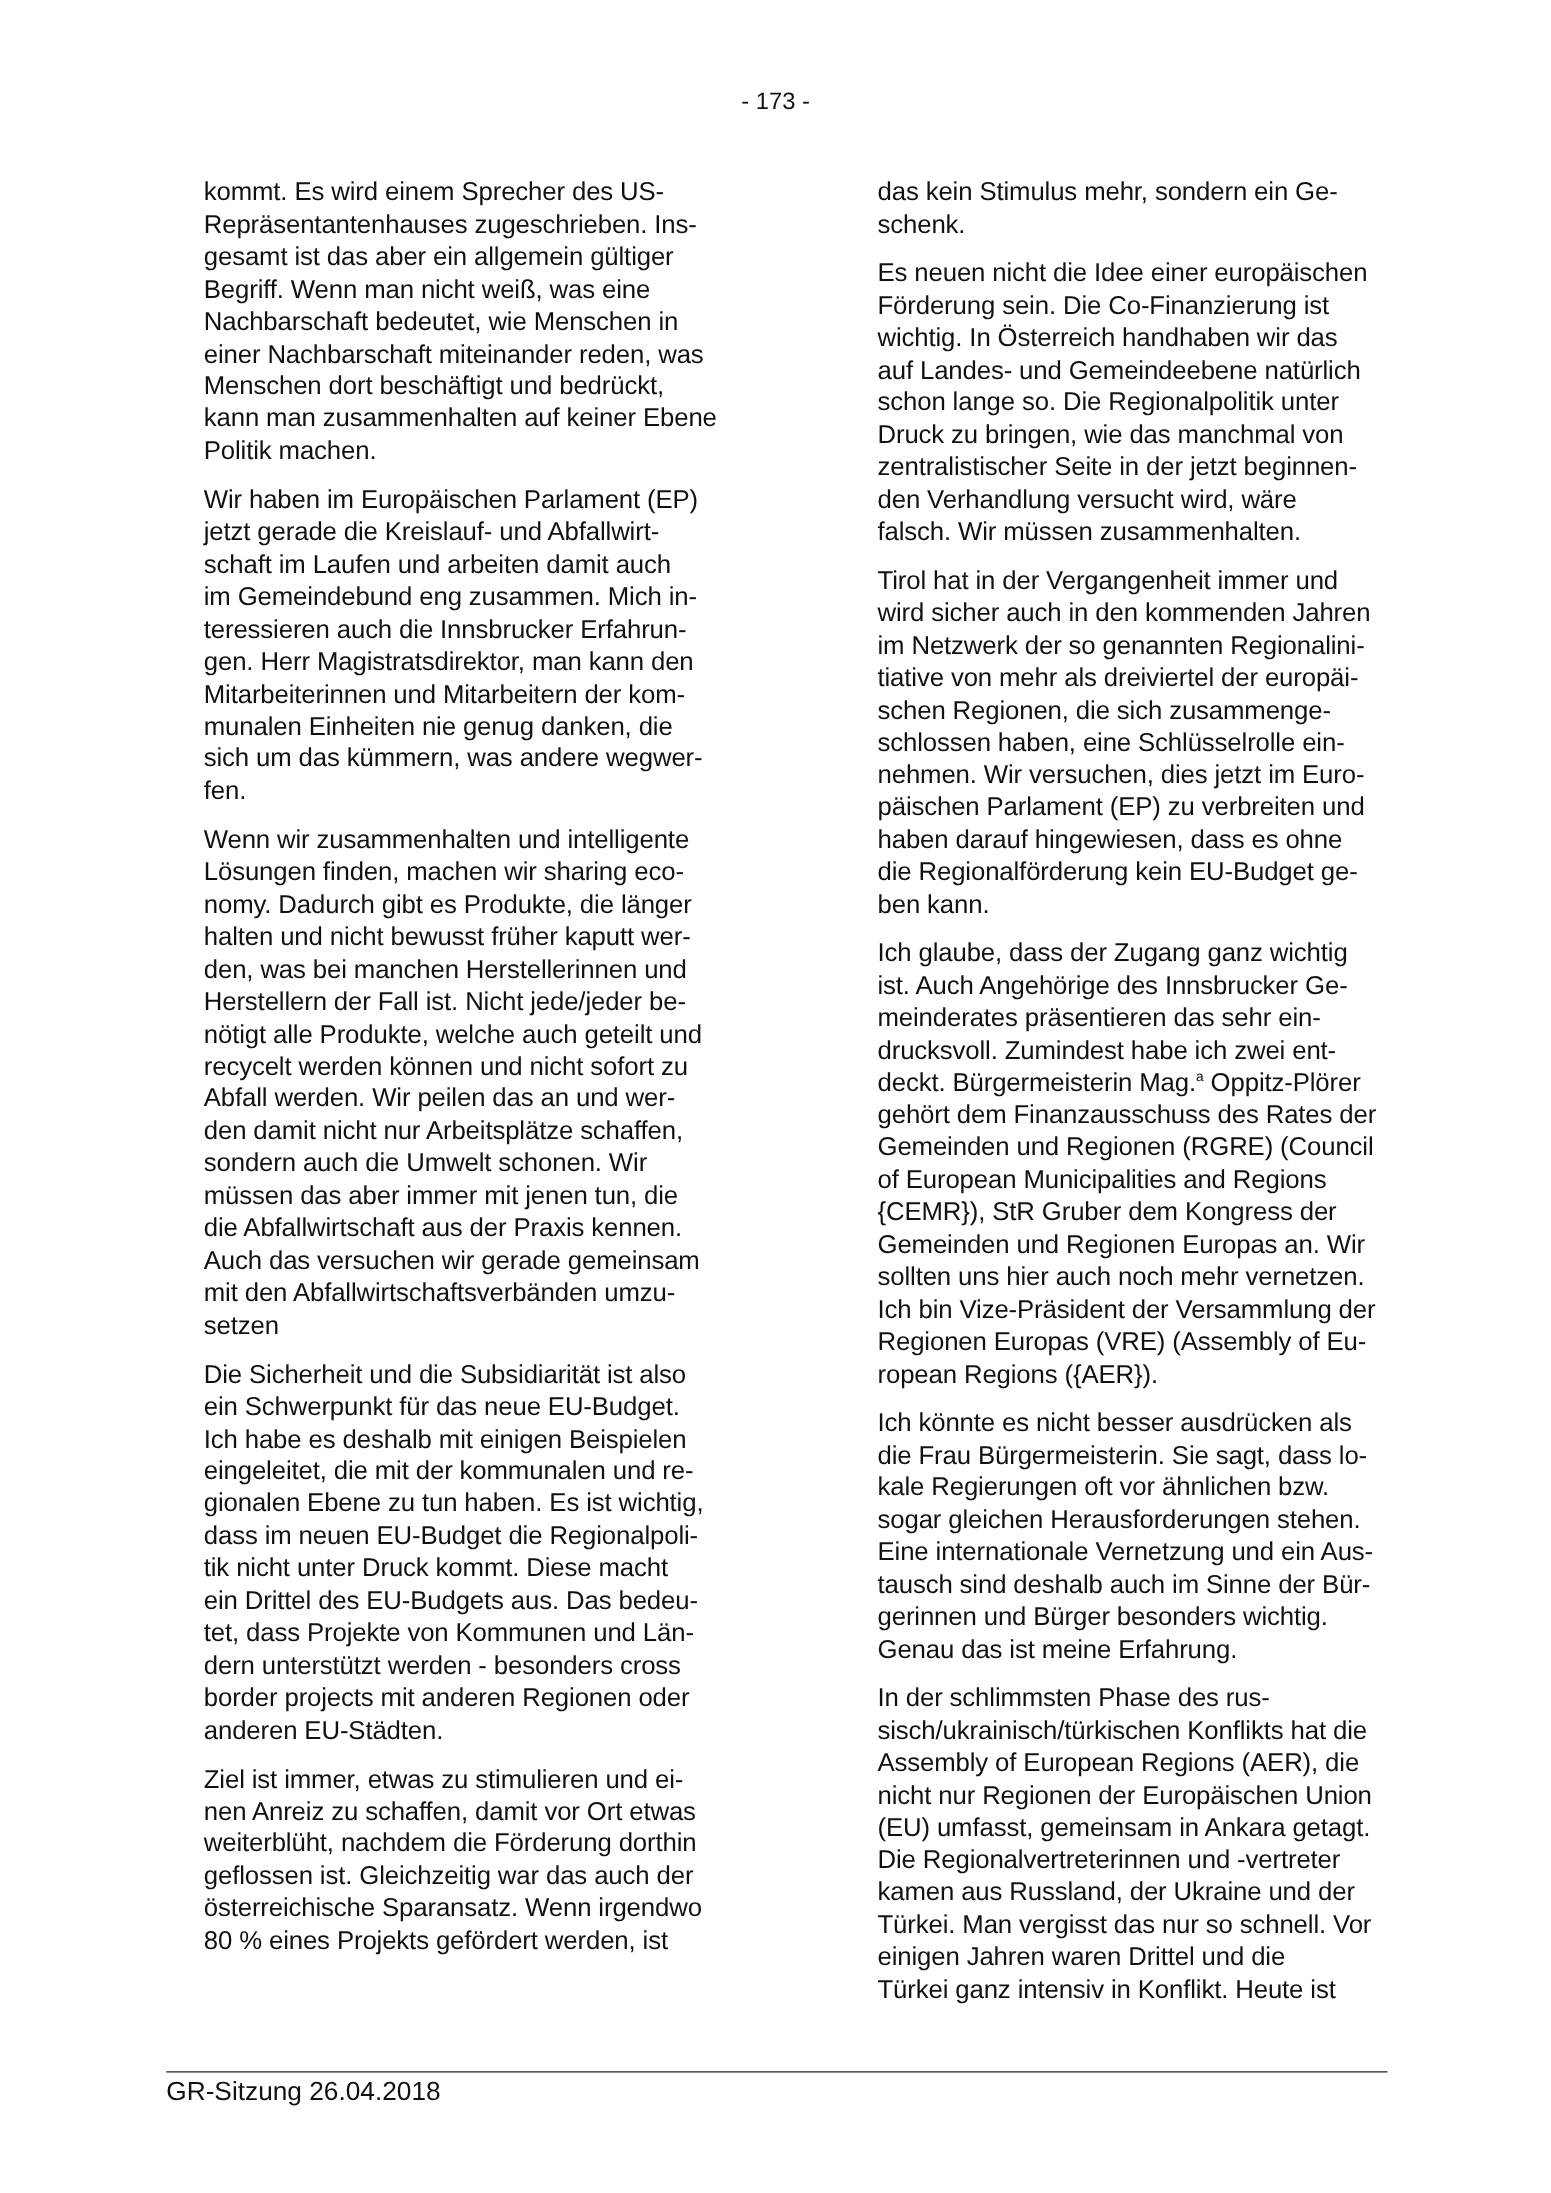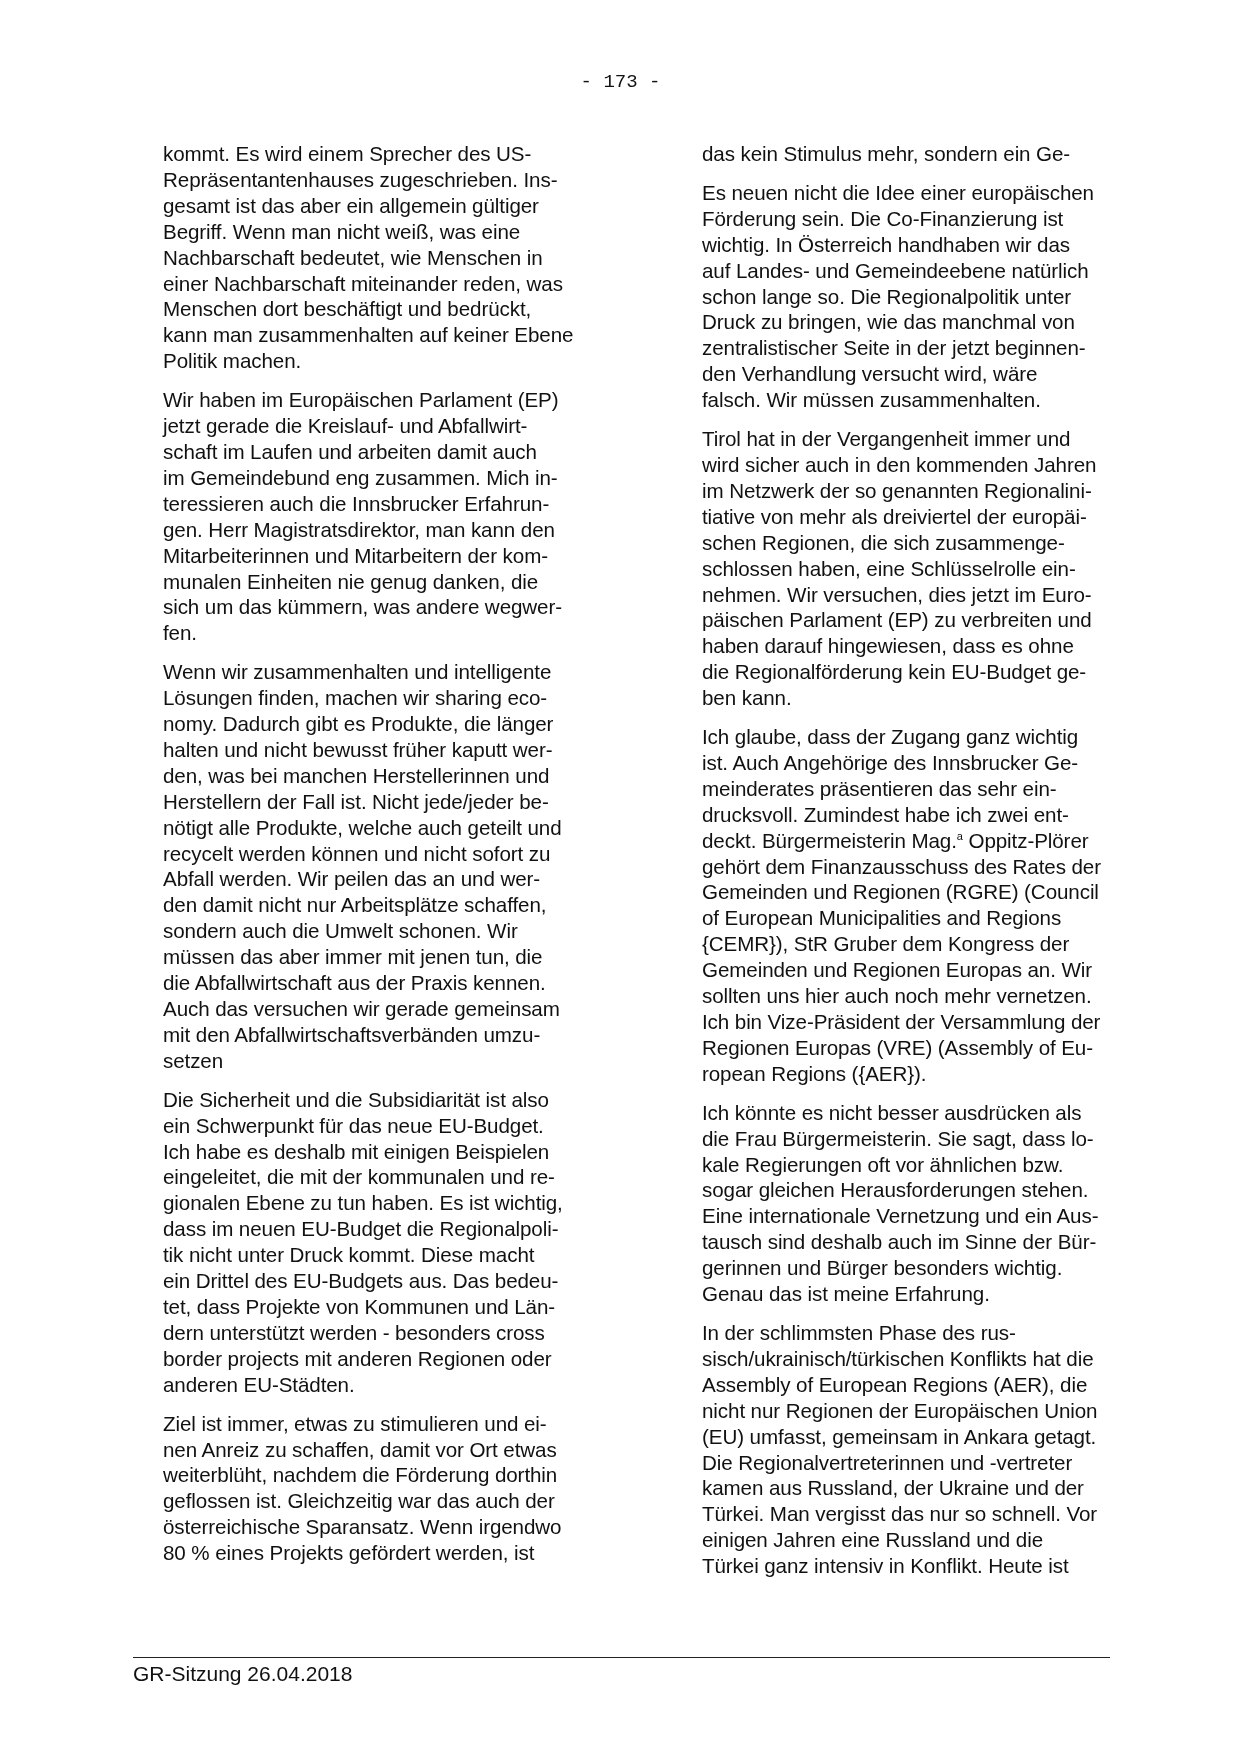--- a/index.html
+++ b/index.html
@@ -2,21 +2,21 @@
 <html><head>
 <meta charset="utf-8">
 <style>
   html, body { margin: 0; padding: 0; background: #ffffff; }
   body {
     width: 1241px; height: 1754px; position: relative; overflow: hidden;
     font-family: "Liberation Sans", sans-serif; color: #111111;
   }
   .page-number {
     position: absolute; top: 70px; left: 0; width: 1241px; text-align: center;
-    font-size: 19px; line-height: 24px; font-family: Liberation Mono, monospace;
+    font-size: 19px; line-height: 24px;
   }
   .column {
     position: absolute; top: 141px; width: 475px;
     font-size: 20.6px; line-height: 25.9px; letter-spacing: -0.1px; margin-left: 30px;
   }
   .col-left { left: 133px; }
   .col-right { left: 672px; }
   .para { margin: 0 0 13px 0; }
   .line { display: block; white-space: nowrap; }
   sup.sup { font-size: 11px; vertical-align: 8px; line-height: 0; }
@@ -95,20 +95,21 @@
       <span class="line">nen Anreiz zu schaffen, damit vor Ort etwas</span>
       <span class="line">weiterblüht, nachdem die Förderung dorthin</span>
       <span class="line">geflossen ist. Gleichzeitig war das auch der</span>
       <span class="line">österreichische Sparansatz. Wenn irgendwo</span>
       <span class="line">80 % eines Projekts gefördert werden, ist</span>
     </p>
   </div>
 <div class="column col-right">
     <p class="para">
       <span class="line">das kein Stimulus mehr, sondern ein Ge-</span>
+      <span class="line">schenk.</span>
     </p>
     <p class="para">
       <span class="line">Es neuen nicht die Idee einer europäischen</span>
       <span class="line">Förderung sein. Die Co-Finanzierung ist</span>
       <span class="line">wichtig. In Österreich handhaben wir das</span>
       <span class="line">auf Landes- und Gemeindeebene natürlich</span>
       <span class="line">schon lange so. Die Regionalpolitik unter</span>
       <span class="line">Druck zu bringen, wie das manchmal von</span>
       <span class="line">zentralistischer Seite in der jetzt beginnen-</span>
       <span class="line">den Verhandlung versucht wird, wäre</span>
@@ -155,19 +156,19 @@
     </p>
     <p class="para">
       <span class="line">In der schlimmsten Phase des rus-</span>
       <span class="line">sisch/ukrainisch/türkischen Konflikts hat die</span>
       <span class="line">Assembly of European Regions (AER), die</span>
       <span class="line">nicht nur Regionen der Europäischen Union</span>
       <span class="line">(EU) umfasst, gemeinsam in Ankara getagt.</span>
       <span class="line">Die Regionalvertreterinnen und -vertreter</span>
       <span class="line">kamen aus Russland, der Ukraine und der</span>
       <span class="line">Türkei. Man vergisst das nur so schnell. Vor</span>
-      <span class="line">einigen Jahren eine Russland und die</span>
+      <span class="line">einigen Jahren waren Drittel und die</span>
       <span class="line">Türkei ganz intensiv in Konflikt. Heute ist</span>
     </p>
   </div>
 
 <div class="footer-rule"></div>
 <div class="footer-text">GR-Sitzung 26.04.2018</div>
 
 </body></html>

